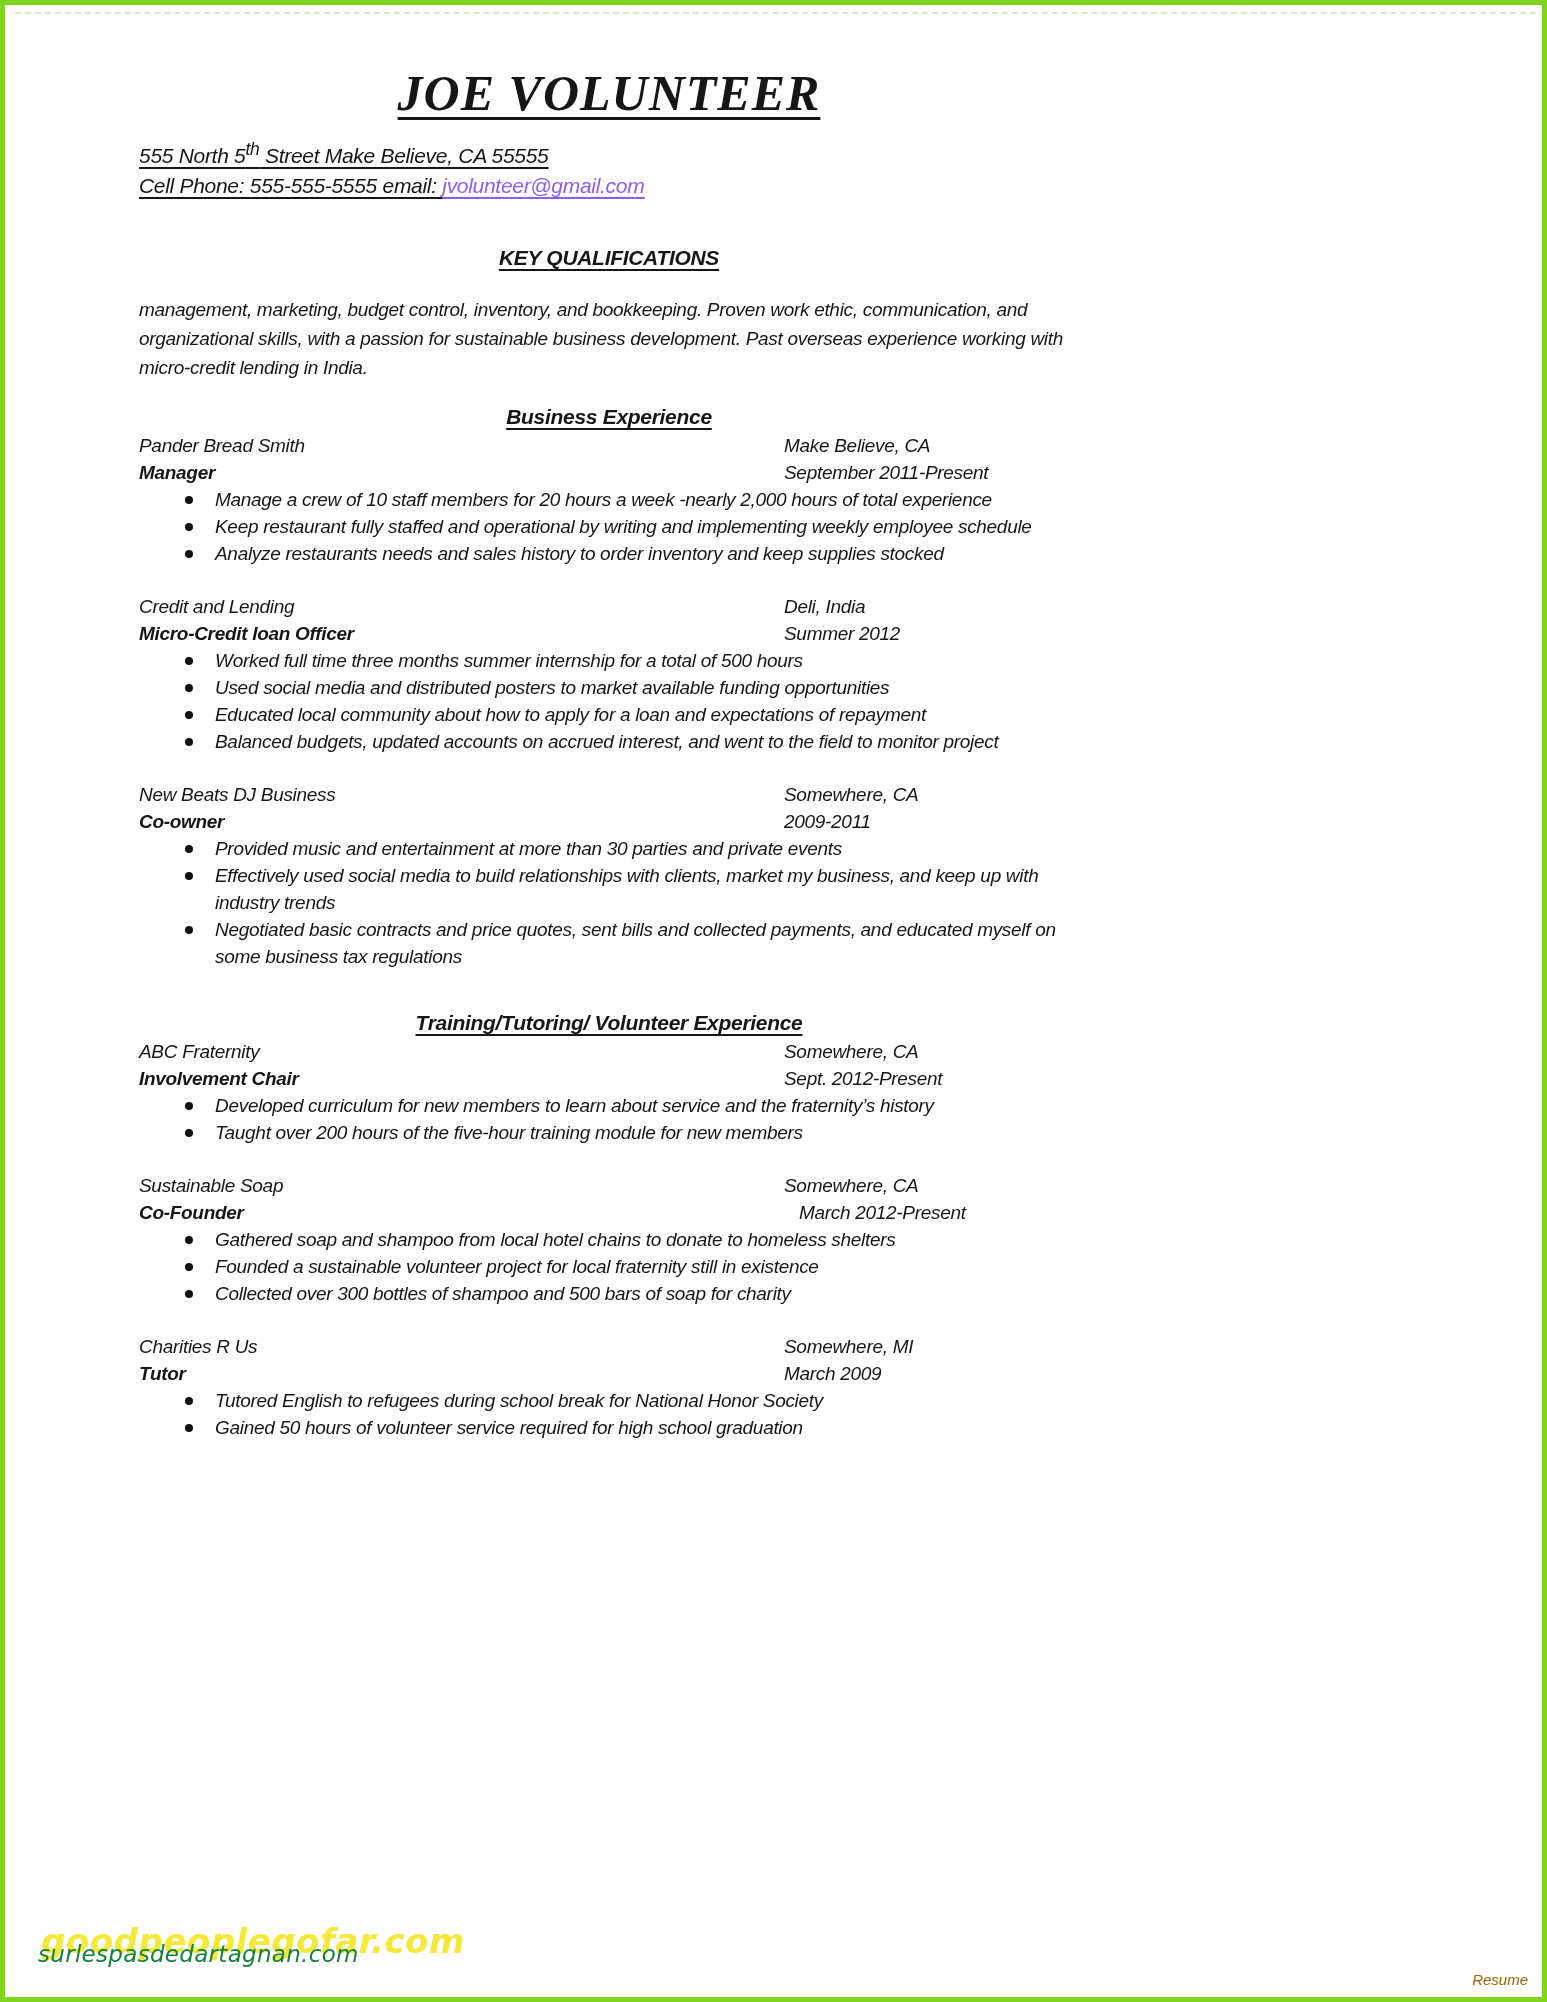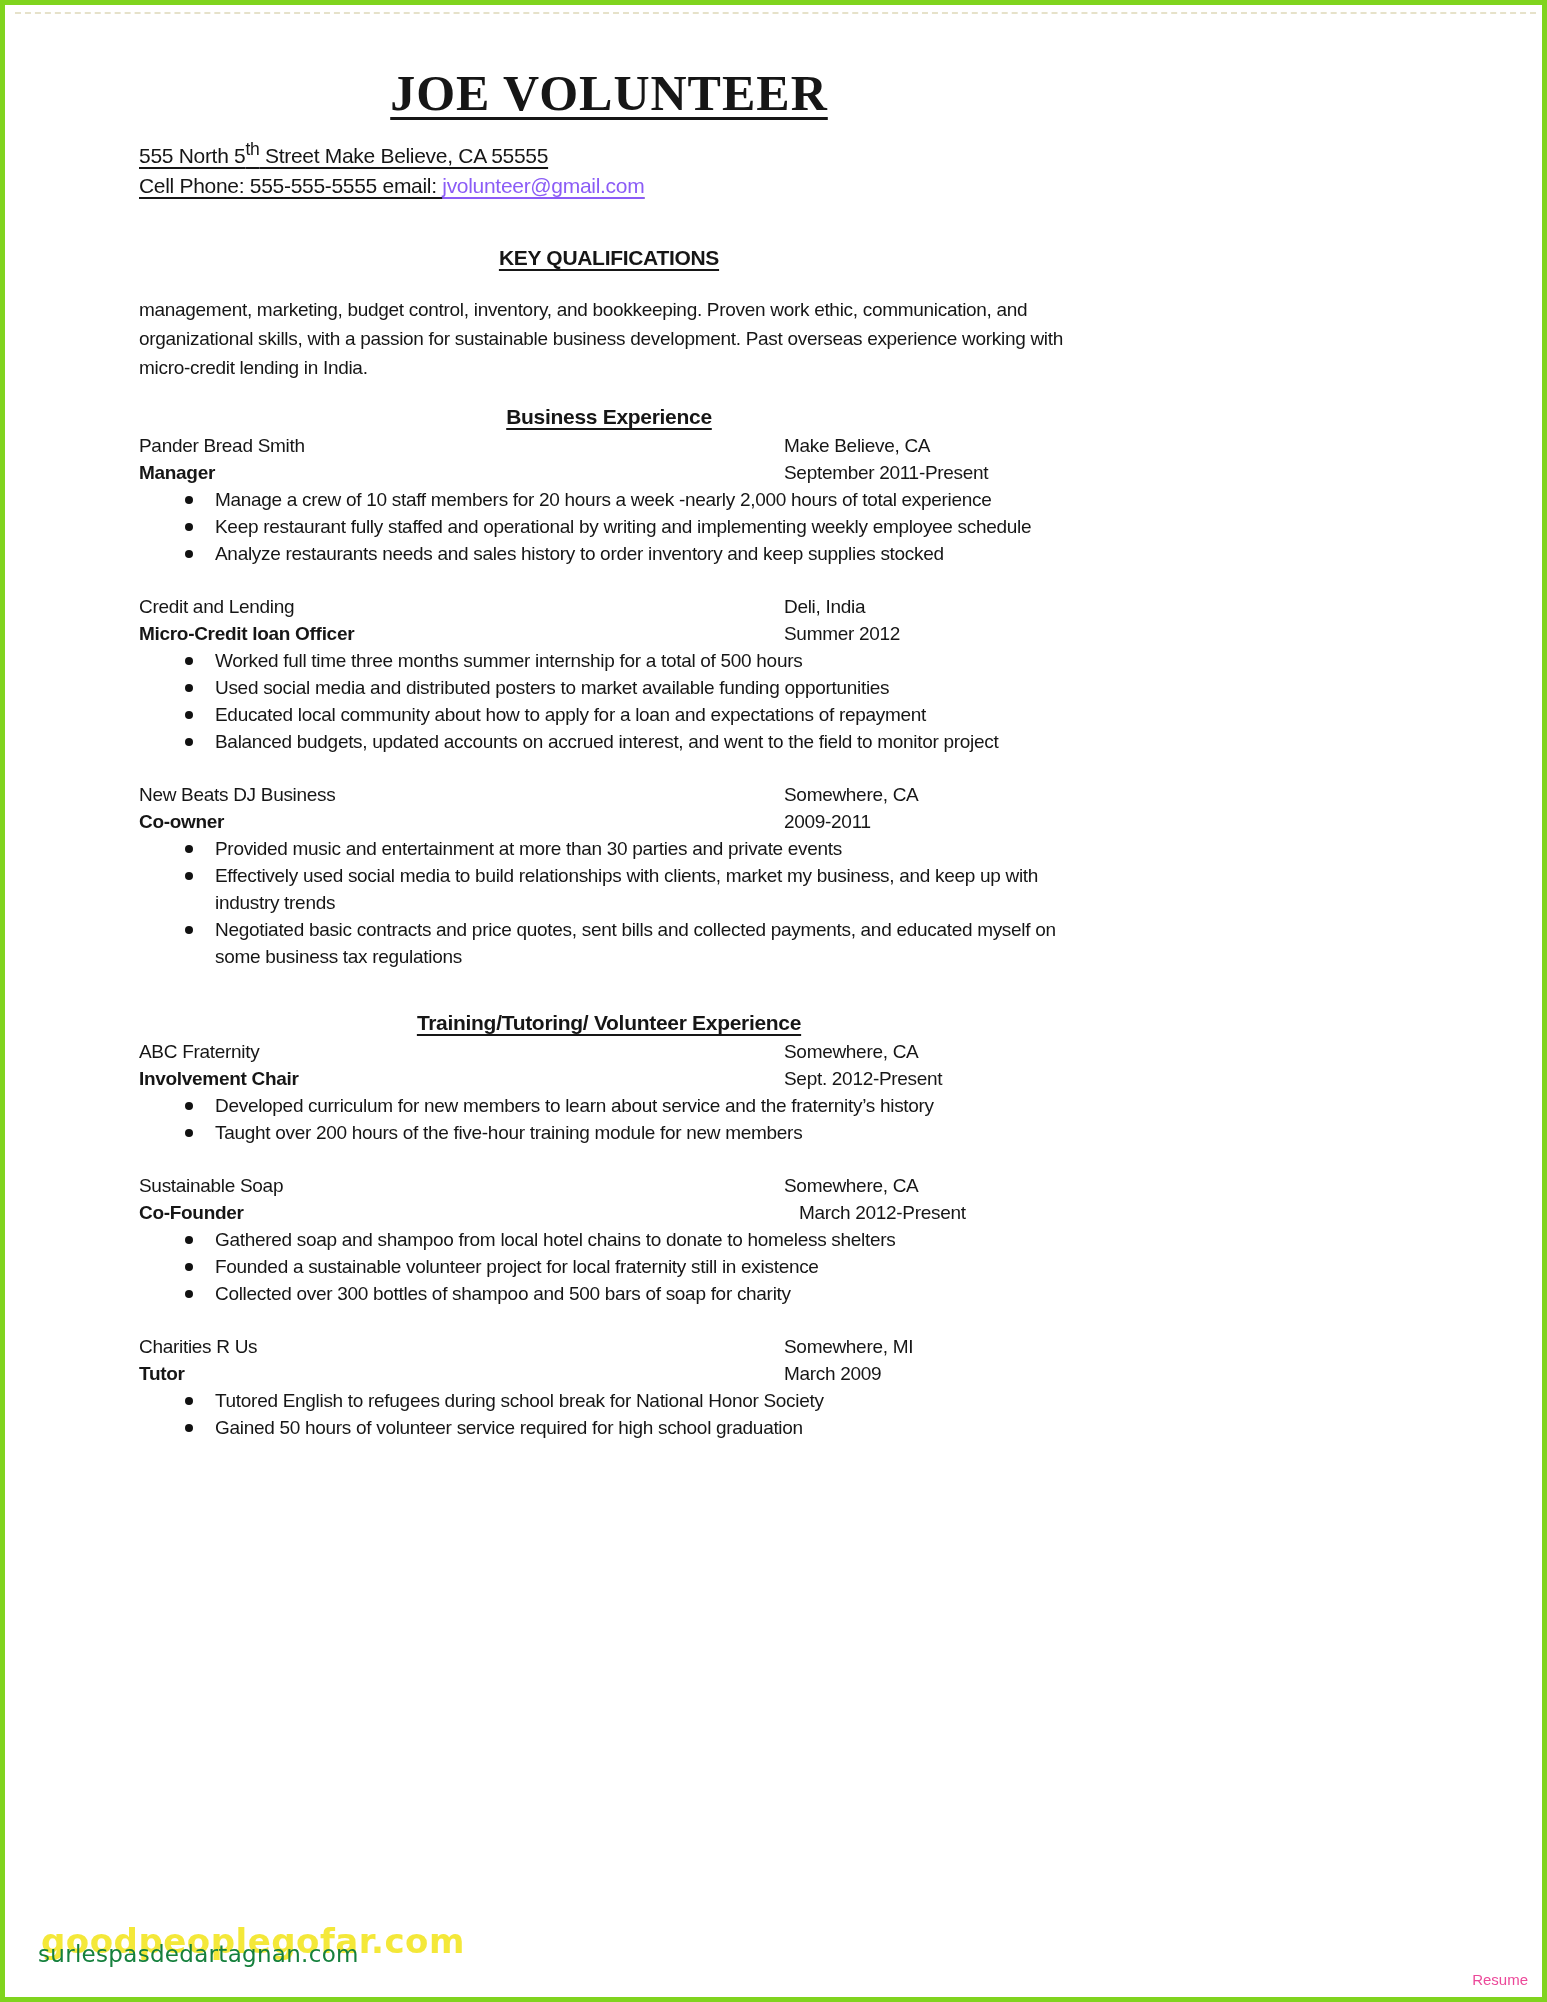--- a/index.html
+++ b/index.html
@@ -111,27 +111,27 @@
     font-size: 23px;
     letter-spacing: 0.3px;
     color: #2e9d77;
     white-space: nowrap;
   }
   .footer-label {
     position: absolute;
     right: 14px;
     bottom: 9px;
     font-size: 15px;
-    color: #ec4899;
+    color: #a16207;
   }
 </style>
 </head>
 <body>
 
-<div class="page" style="border-color: rgb(128, 212, 30);">
+<div class="page" style="border-color: rgb(128, 212, 30); font-style: italic;">
   <div class="perforation"></div>
 
   <div class="doc">
 
     <div class="name">JOE VOLUNTEER</div>
 
     <div class="center-line addr"><span>555 North 5</span><sup>th</sup><span> Street Make Believe, CA 55555</span></div>
 
     <div class="center-line"><span>Cell Phone: 555-555-5555 email: </span><span class="email-link">jvolunteer@gmail.com</span></div>
 

